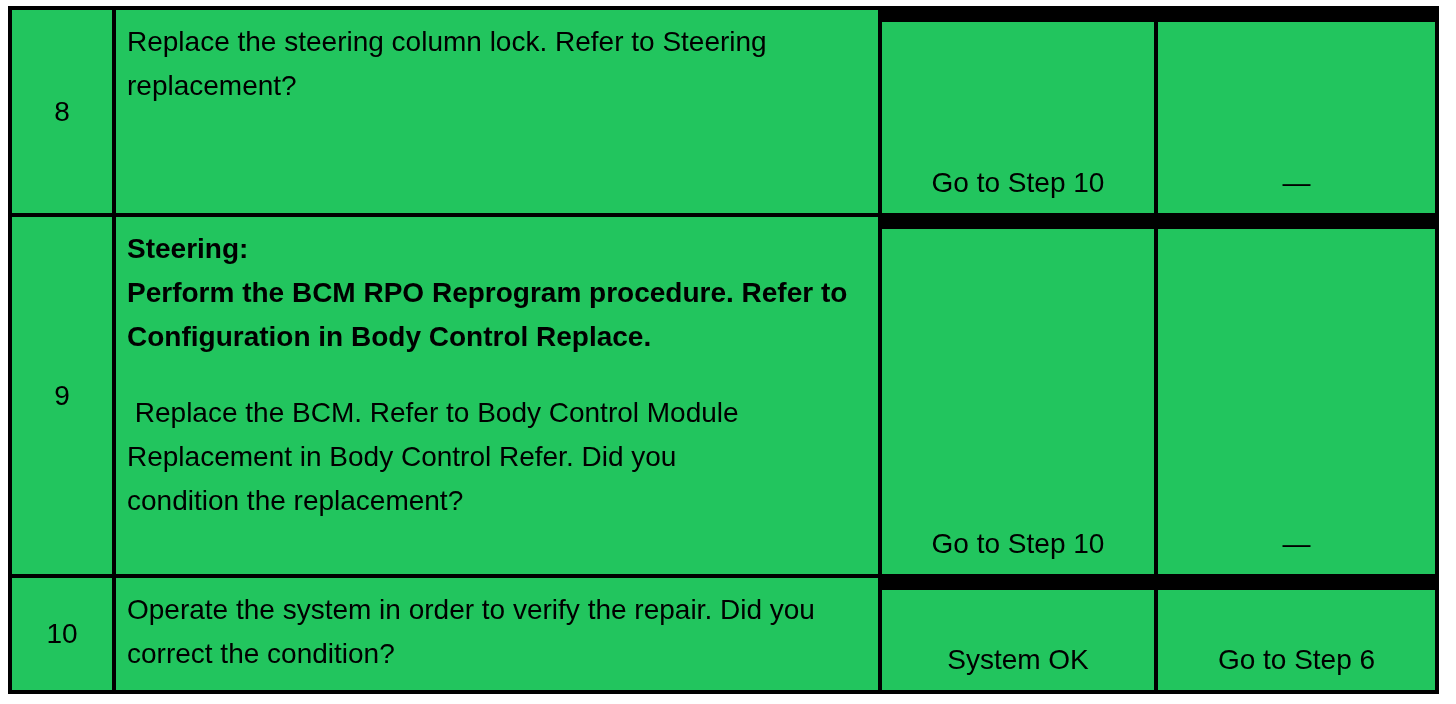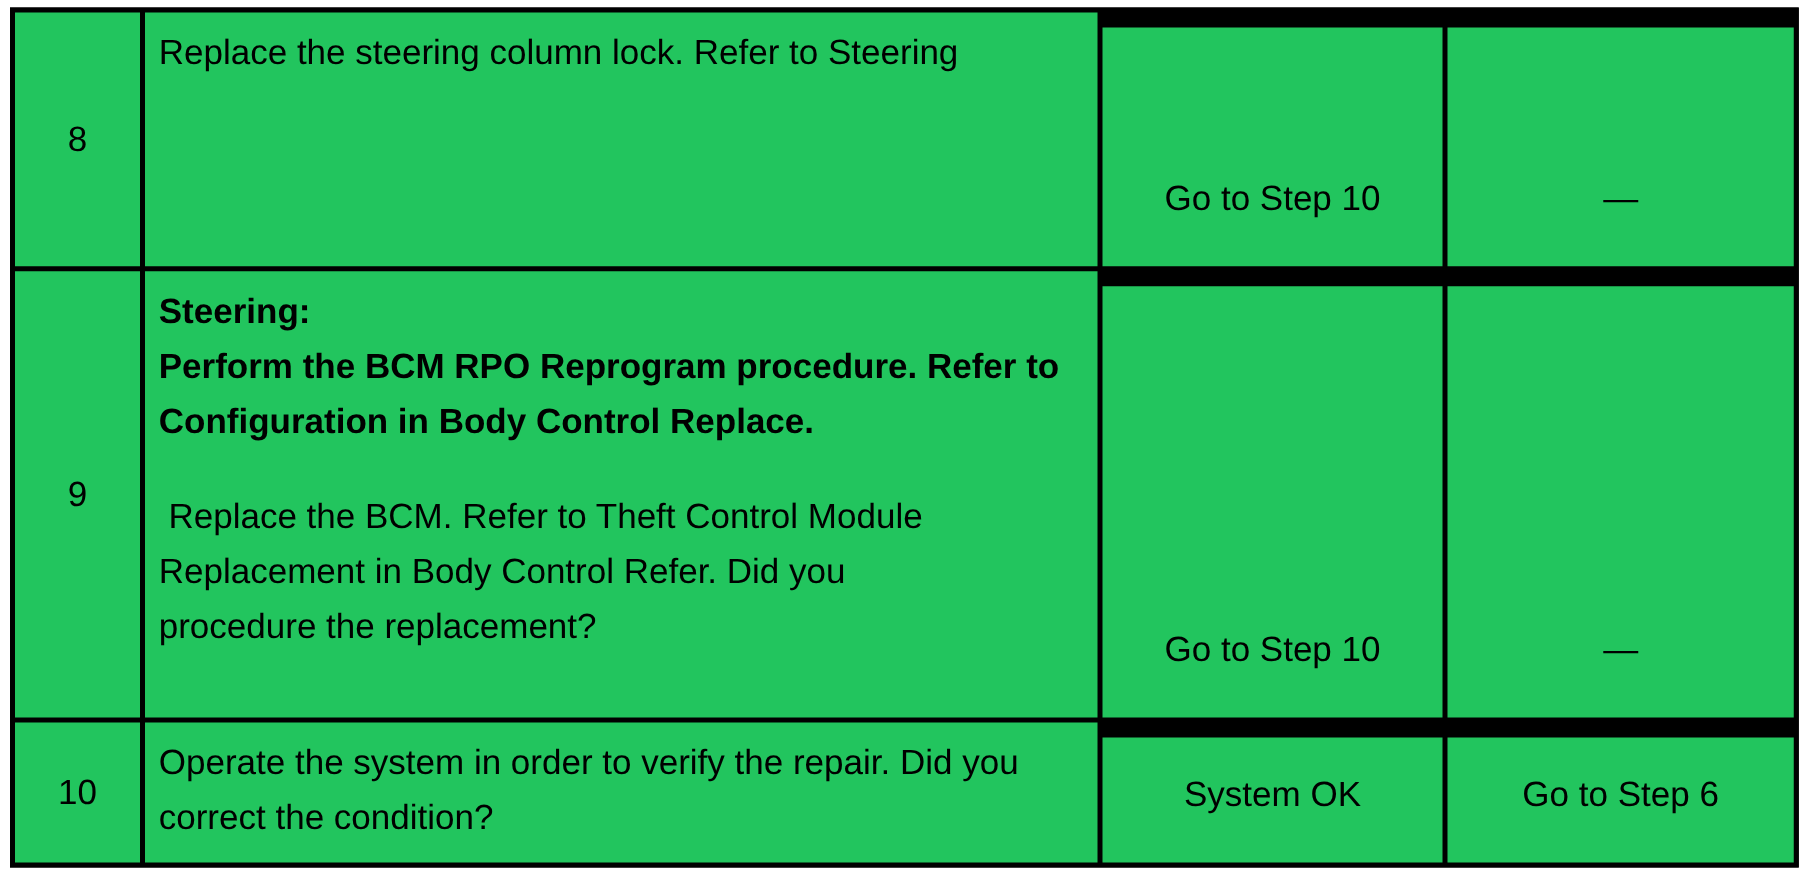--- a/index.html
+++ b/index.html
@@ -50,61 +50,62 @@
   }
   .para-gap {
     height: 32px;
   }
   .result-cell {
     display: flex;
     flex-direction: column;
     justify-content: flex-end;
     align-items: center;
     text-align: center;
-    padding-bottom: 32px;
+    padding-bottom: 8px;
     margin-top: 12px;
   }
   .result-text {
     white-space: pre;
   }
 </style>
 </head>
 <body>
 
 <div class="diag-table">
 
   <div class="row">
     <div class="cell step-cell">
       <span>8</span>
     </div>
     <div class="cell action-cell">
       <div class="action-line">Replace the steering column lock. Refer to Steering</div>
+      <div class="action-line">replacement?</div>
     </div>
     <div class="cell result-cell">
       <div class="result-text">Go to Step 10</div>
     </div>
     <div class="cell result-cell">
       <div class="result-text">—</div>
     </div>
   </div>
 
   <div class="row">
     <div class="cell step-cell">
       <span>9</span>
     </div>
     <div class="cell action-cell">
       <div class="important-block">
         <div class="action-line">Steering:</div>
         <div class="action-line">Perform the BCM RPO Reprogram procedure. Refer to</div>
         <div class="action-line">Configuration in Body Control Replace.</div>
       </div>
       <div class="para-gap"></div>
-      <div class="action-line"> Replace the BCM. Refer to Theft Control Module</div>
+      <div class="action-line"> Replace the BCM. Refer to Body Control Module</div>
       <div class="action-line">Replacement in Body Control Refer. Did you</div>
-      <div class="action-line">procedure the replacement?</div>
+      <div class="action-line">condition the replacement?</div>
     </div>
     <div class="cell result-cell">
       <div class="result-text">Go to Step 10</div>
     </div>
     <div class="cell result-cell">
       <div class="result-text">—</div>
     </div>
   </div>
 
   <div class="row">

